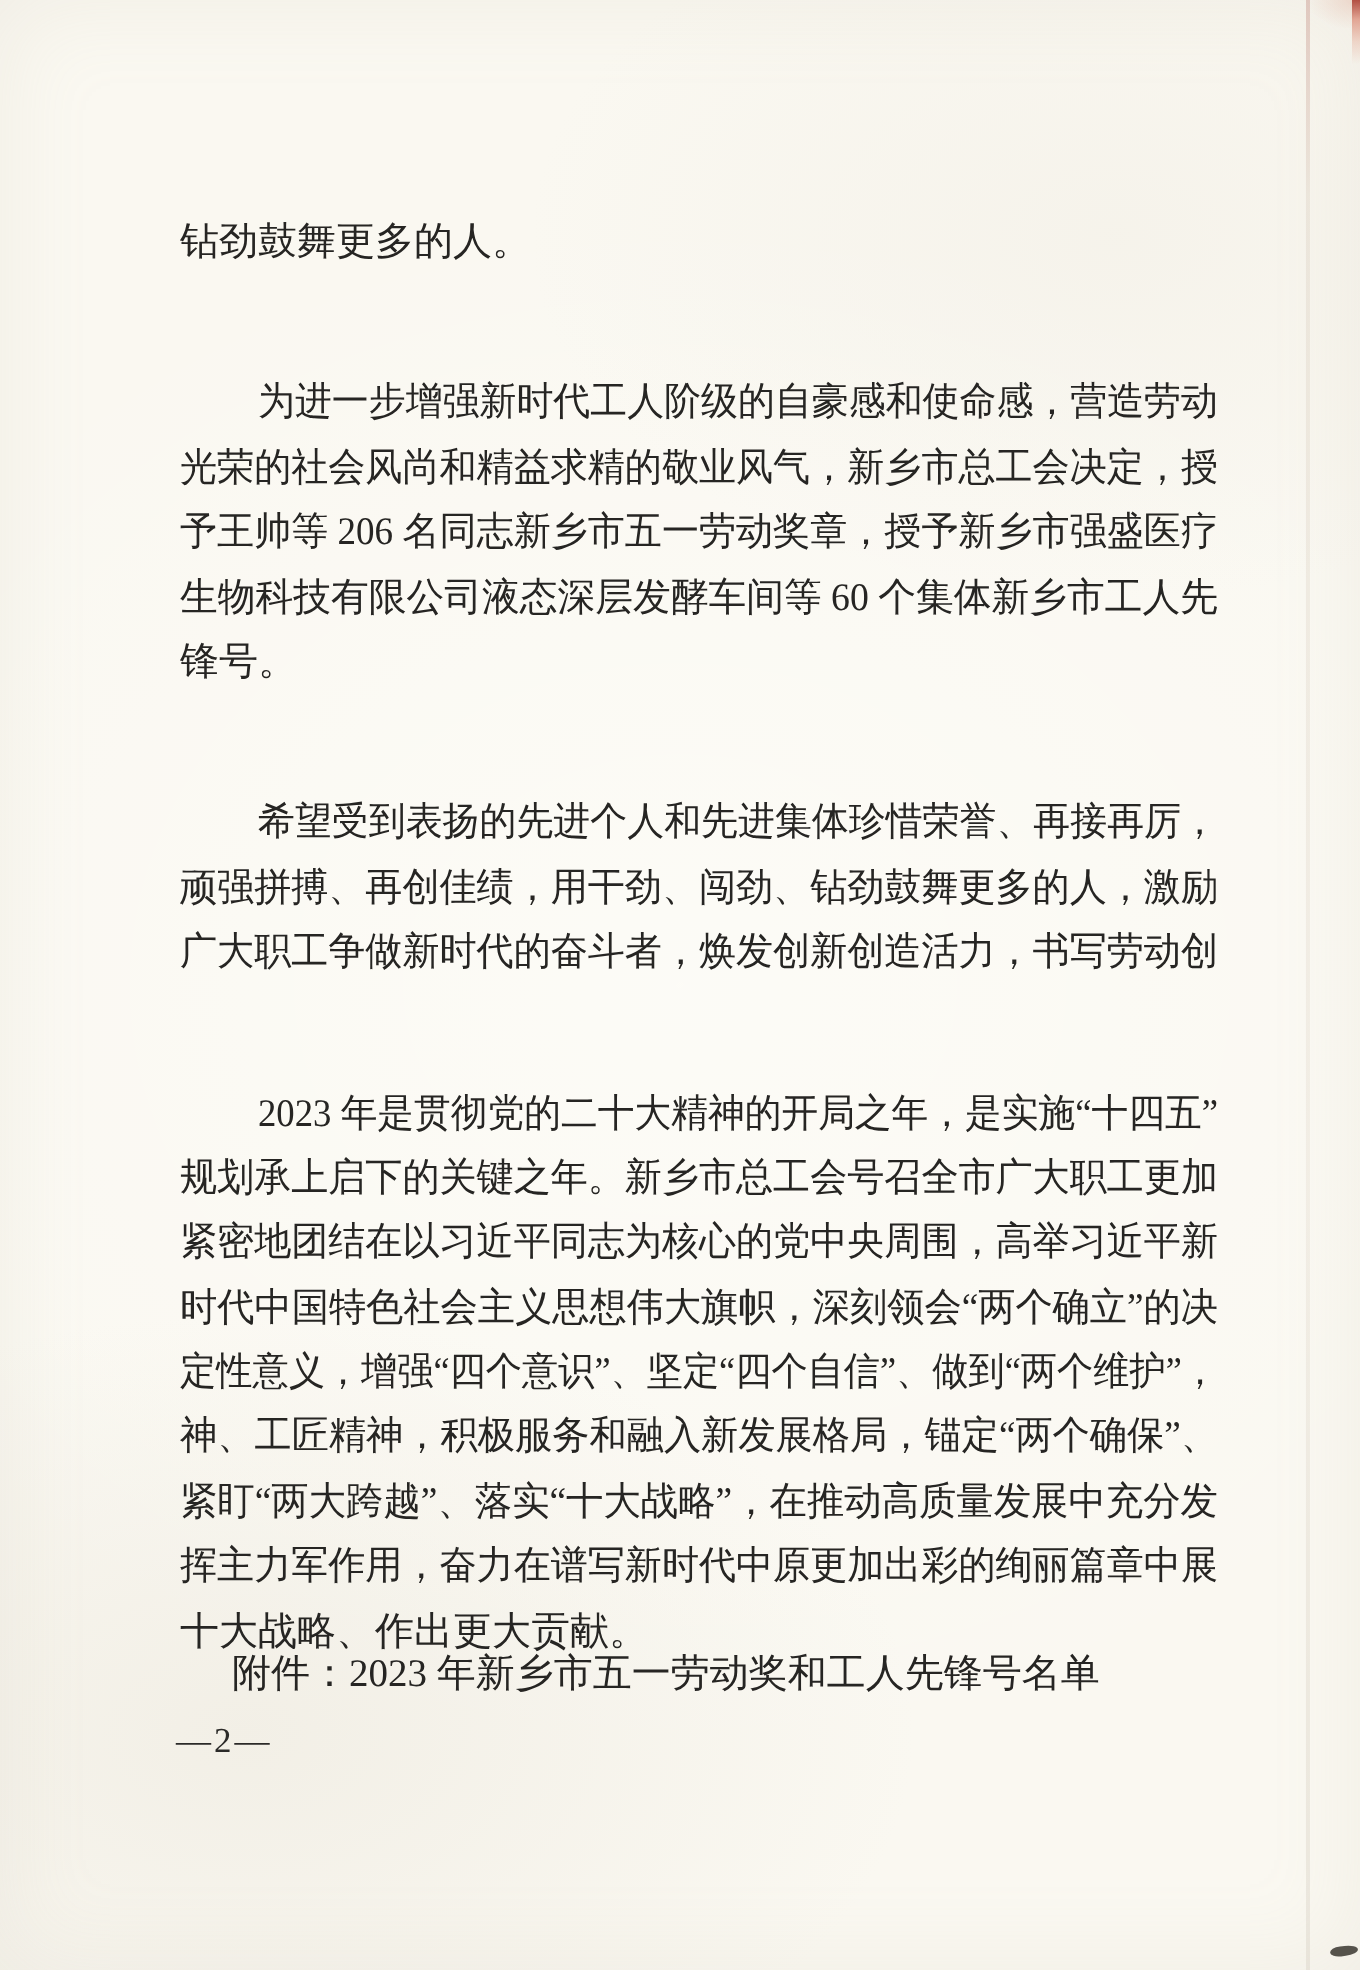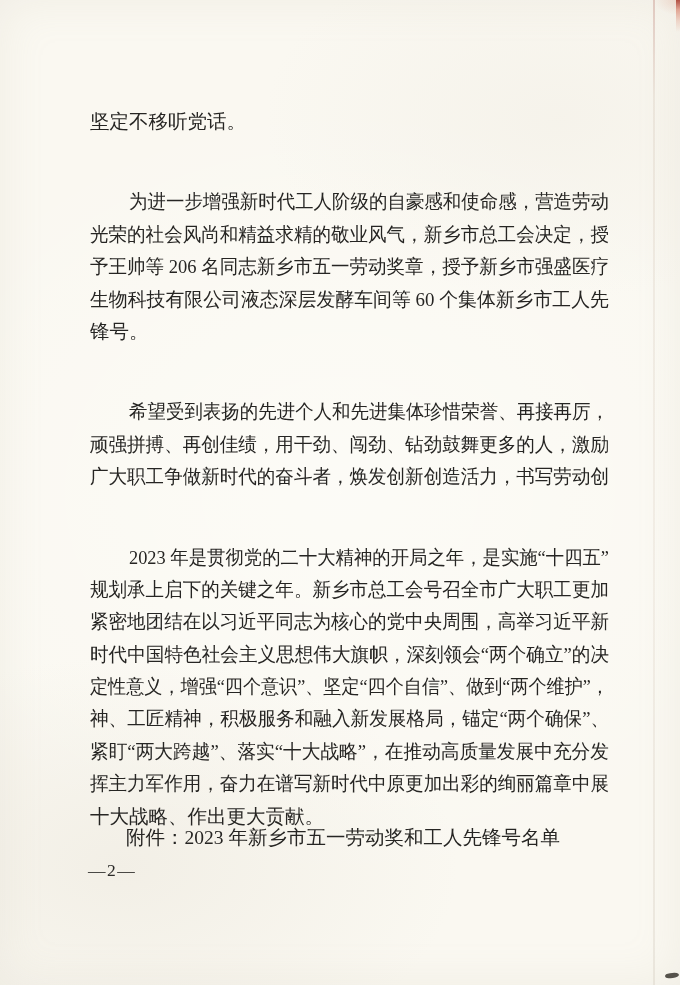--- a/index.html
+++ b/index.html
@@ -31,21 +31,21 @@
     letter-spacing:0px;
   }
   .line.indent { padding-left:39px;margin-top:48px; }
   .line > span {
     display:inline-block;
     transform-origin:0 50%;
     white-space:nowrap;
   }
   .attachment {
     position:absolute;
-    left:126px; top:822px;
+    left:116px; top:822px;
     height:32.4px; line-height:32.4px;
     font-size:19.5px;
     white-space:nowrap;
   }
   .page-number {
     position:absolute;
     left:88px; top:857px;
     height:26px; line-height:26px;
     font-size:17.5px;
     letter-spacing:1.5px;
@@ -87,21 +87,21 @@
     transform:rotate(-7deg);
     opacity:0.9;
   }
 </style>
 </head>
 <body>
 
 <div class="page">
 
   <div class="body-text" id="body-lines">
-      <div class="line"><span>坚定不移听党话。</span></div>
+      <div class="line"><span>钻劲鼓舞更多的人。</span></div>
       <div class="line indent"><span style="transform: scaleX(0.9467);">为进一步增强新时代工人阶级的自豪感和使命感，营造劳动</span></div>
       <div class="line"><span style="transform: scaleX(0.9505);">光荣的社会风尚和精益求精的敬业风气，新乡市总工会决定，授</span></div>
       <div class="line"><span style="transform: scaleX(0.9505);">予王帅等 206 名同志新乡市五一劳动奖章，授予新乡市强盛医疗</span></div>
       <div class="line"><span style="transform: scaleX(0.9678);">生物科技有限公司液态深层发酵车间等 60 个集体新乡市工人先</span></div>
       <div class="line"><span>锋号。</span></div>
       <div class="line indent"><span style="transform: scaleX(0.9467);">希望受到表扬的先进个人和先进集体珍惜荣誉、再接再厉，</span></div>
       <div class="line"><span style="transform: scaleX(0.9505);">顽强拼搏、再创佳绩，用干劲、闯劲、钻劲鼓舞更多的人，激励</span></div>
       <div class="line"><span style="transform: scaleX(0.9505);">广大职工争做新时代的奋斗者，焕发创新创造活力，书写劳动创</span></div>
       <div class="line indent"><span style="transform: scaleX(0.9418);">2023 年是贯彻党的二十大精神的开局之年，是实施“十四五”</span></div>
       <div class="line"><span style="transform: scaleX(0.9505);">规划承上启下的关键之年。新乡市总工会号召全市广大职工更加</span></div>

